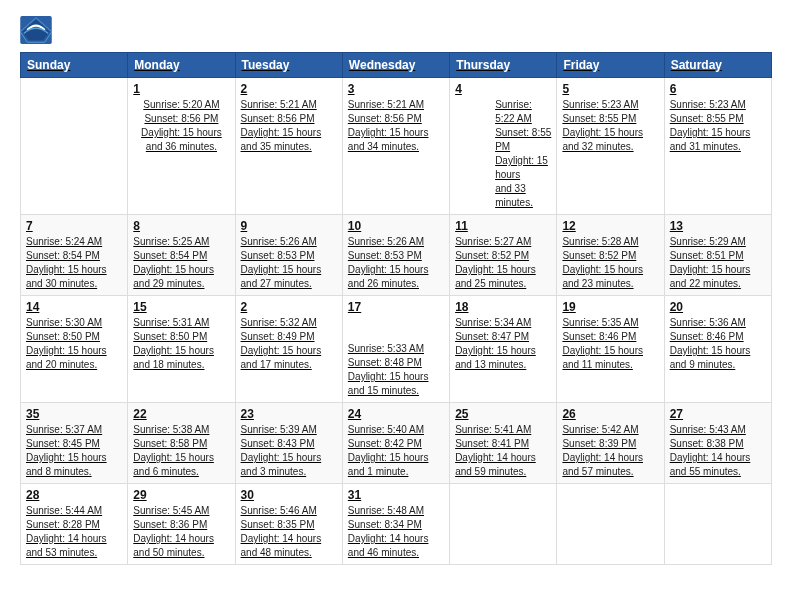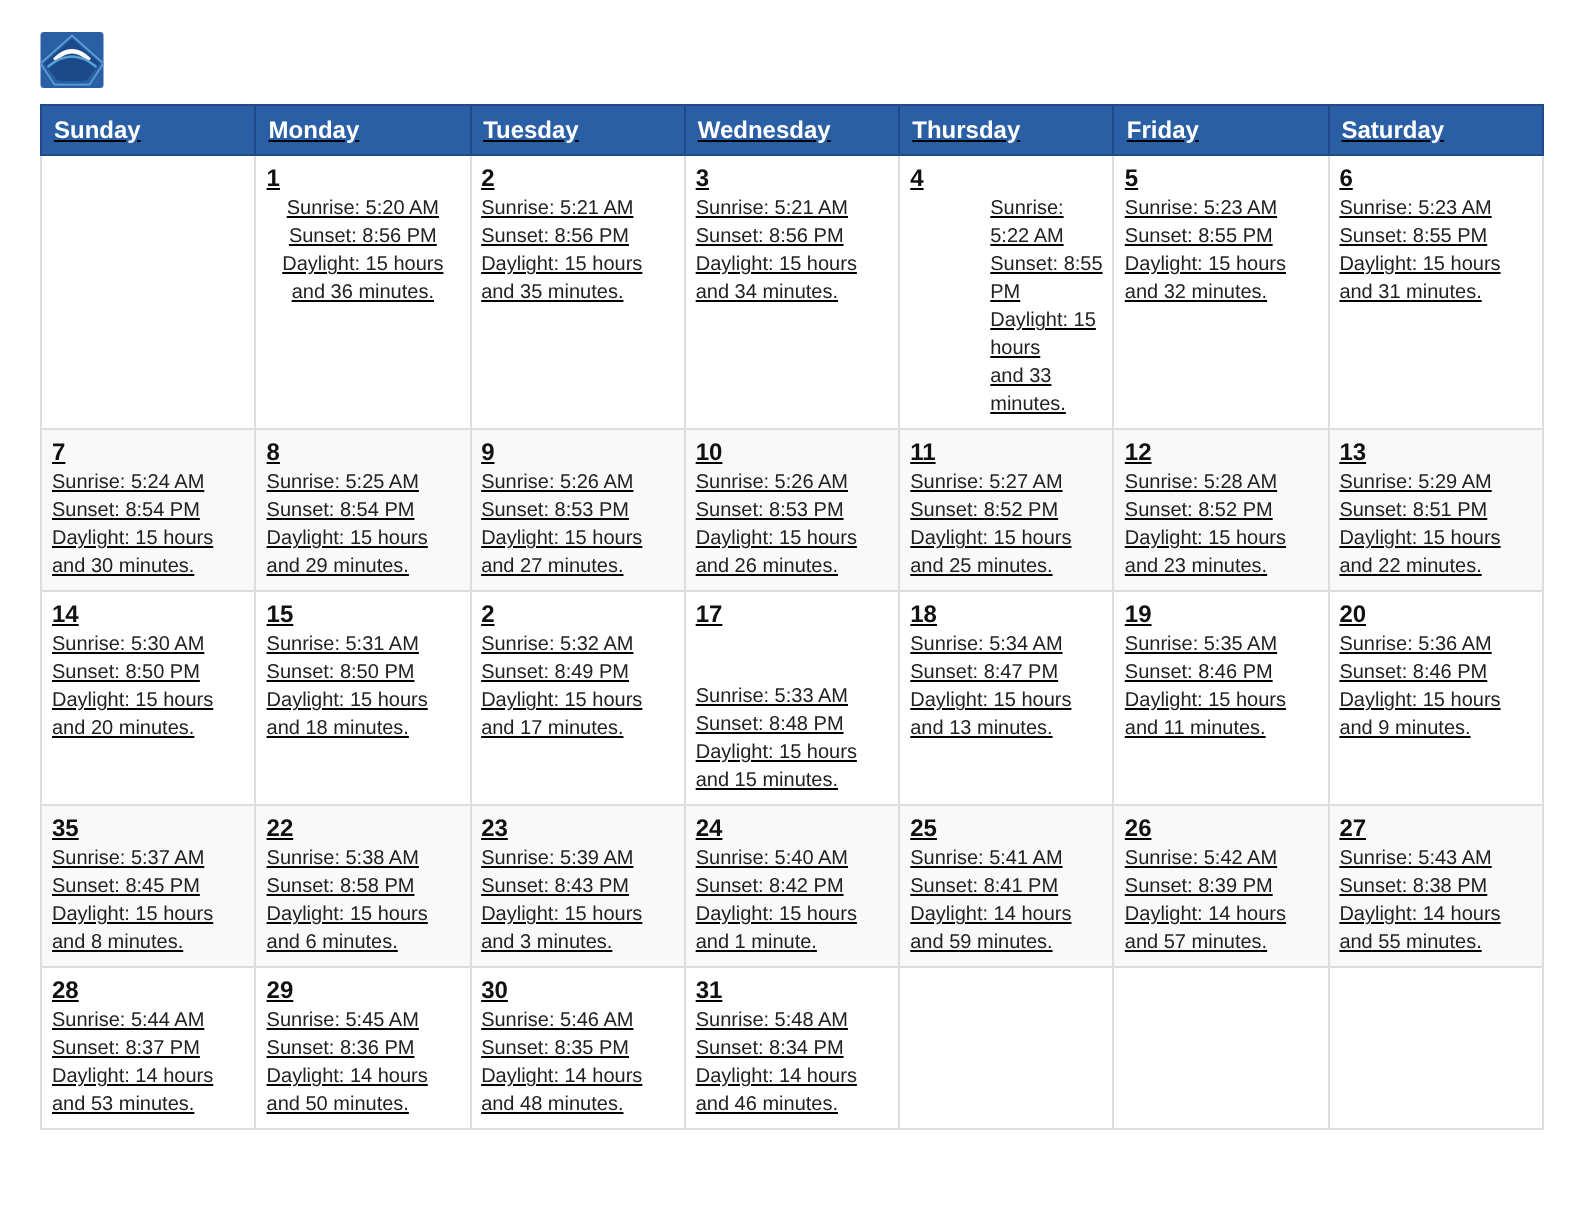--- a/index.html
+++ b/index.html
@@ -327,21 +327,21 @@
             <div class="day-info" style="white-space: pre-line;">Sunrise: 5:43 AM
 Sunset: 8:38 PM
 Daylight: 14 hours
 and 55 minutes.</div>
           </td>
         </tr>
         <tr>
           <td>
             <div class="day-number">28</div>
             <div class="day-info" style="white-space: pre-line;">Sunrise: 5:44 AM
-Sunset: 8:37 PM
+Sunset: 8:28 PM
 Daylight: 14 hours
 and 53 minutes.</div>
           </td>
           <td>
             <div class="day-number">29</div>
             <div class="day-info" style="white-space: pre-line;">Sunrise: 5:45 AM
 Sunset: 8:36 PM
 Daylight: 14 hours
 and 50 minutes.</div>
           </td>

